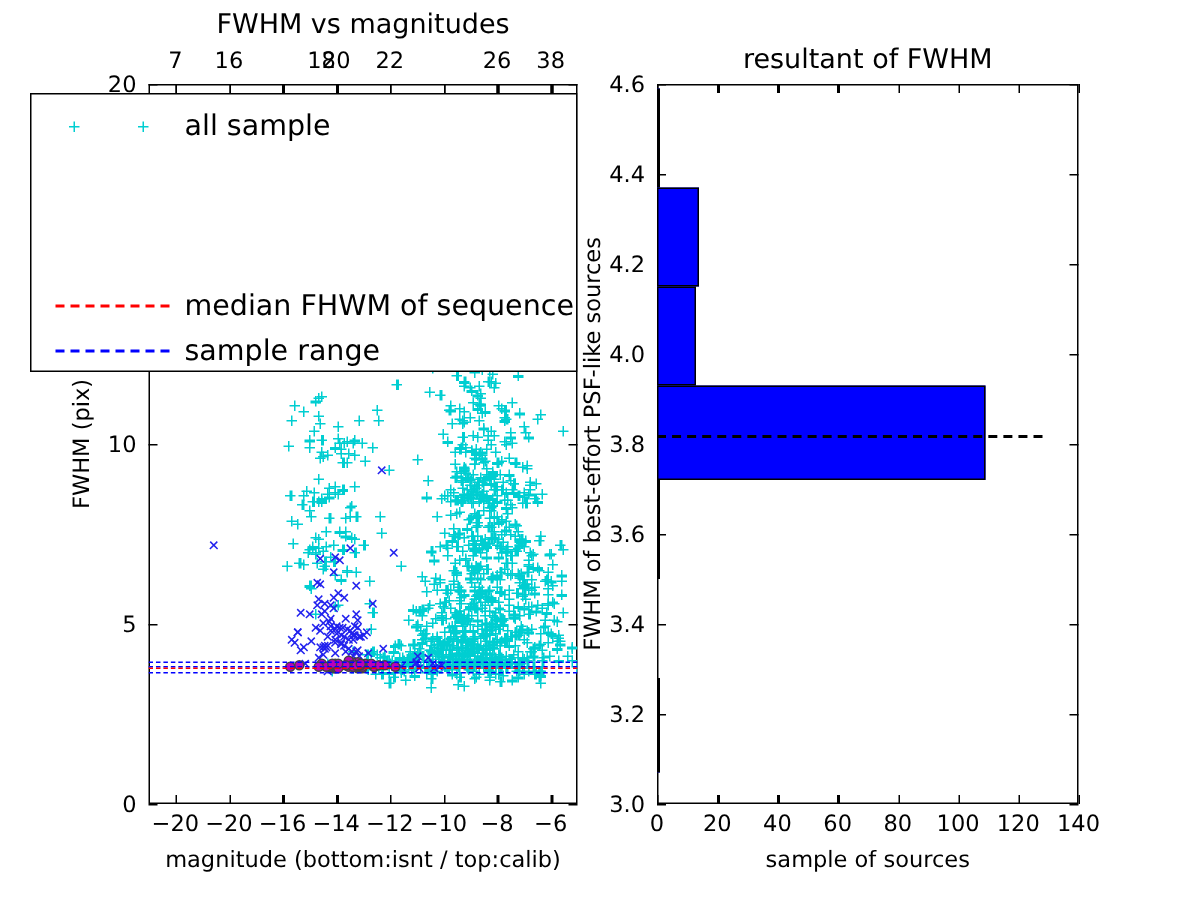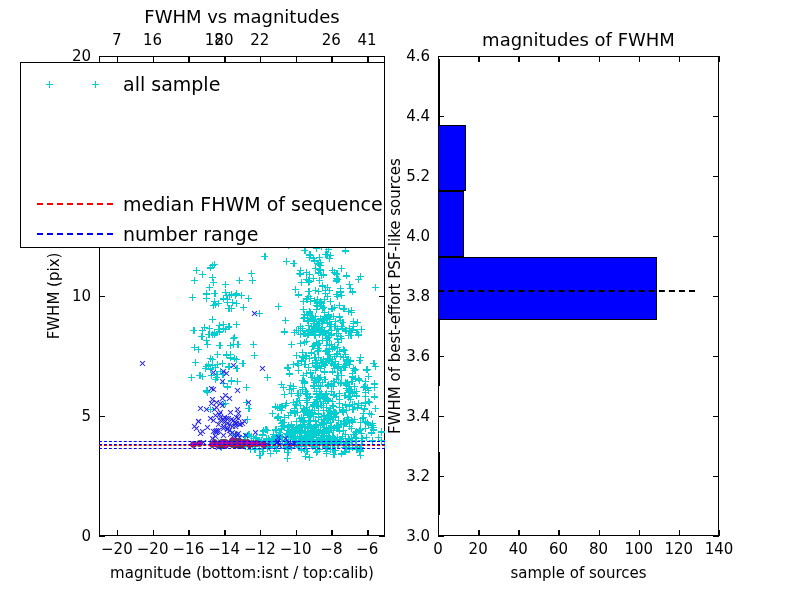--- a/index.html
+++ b/index.html
@@ -1344,21 +1344,21 @@
     <div class="tick-lbl" style="left: 188.375px; top: 31px; transform: translateX(-50%); margin-left: 26px;">18</div>
     <div class="tick tick-b" style="left: 224.125px; top: 56px;"></div>
     <div class="tick-lbl" style="left: 224.125px; top: 31px; transform: translateX(-50%);">20</div>
     <div class="tick tick-b" style="left: 259.875px; top: 56px;"></div>
     <div class="tick-lbl" style="left: 259.875px; top: 31px; transform: translateX(-50%);">22</div>
     <div class="tick tick-b" style="left: 295.625px; top: 56px;"></div>
     <div class="tick-lbl" style="left: 286px; top: 31px; transform: translateX(-50%); margin-top: 33px;">24</div>
     <div class="tick tick-b" style="left: 331.375px; top: 56px;"></div>
     <div class="tick-lbl" style="left: 331.375px; top: 31px; transform: translateX(-50%);">26</div>
     <div class="tick tick-b" style="left: 367.125px; top: 56px;"></div>
-    <div class="tick-lbl" style="left: 367.125px; top: 31px; transform: translateX(-50%);">41</div>
+    <div class="tick-lbl" style="left: 367.125px; top: 31px; transform: translateX(-50%);">38</div>
     <div class="tick tick-l" style="left: 99px; top: 536px;"></div>
     <div class="tick tick-l" style="left: 379px; top: 536px;"></div>
     <div class="tick-lbl" style="left: 91px; top: 536px; transform: translate(-100%, -50%);">0</div>
     <div class="tick tick-l" style="left: 99px; top: 416px;"></div>
     <div class="tick tick-l" style="left: 379px; top: 416px;"></div>
     <div class="tick-lbl" style="left: 91px; top: 416px; transform: translate(-100%, -50%);">5</div>
     <div class="tick tick-l" style="left: 99px; top: 296px;"></div>
     <div class="tick tick-l" style="left: 379px; top: 296px;"></div>
     <div class="tick-lbl" style="left: 91px; top: 296px; transform: translate(-100%, -50%);">10</div>
     <div class="tick tick-l" style="left: 99px; top: 56px;"></div>
@@ -1414,44 +1414,44 @@
     <div class="tick tick-l" style="left: 713px; top: 356px;"></div>
     <div class="tick-lbl" style="left: 430px; top: 356px; transform: translate(-100%, -50%);">3.6</div>
     <div class="tick tick-l" style="left: 438px; top: 296px;"></div>
     <div class="tick tick-l" style="left: 713px; top: 296px;"></div>
     <div class="tick-lbl" style="left: 430px; top: 296px; transform: translate(-100%, -50%);">3.8</div>
     <div class="tick tick-l" style="left: 438px; top: 236px;"></div>
     <div class="tick tick-l" style="left: 713px; top: 236px;"></div>
     <div class="tick-lbl" style="left: 430px; top: 236px; transform: translate(-100%, -50%);">4.0</div>
     <div class="tick tick-l" style="left: 438px; top: 176px;"></div>
     <div class="tick tick-l" style="left: 713px; top: 176px;"></div>
-    <div class="tick-lbl" style="left: 430px; top: 176px; transform: translate(-100%, -50%);">5.2</div>
+    <div class="tick-lbl" style="left: 430px; top: 176px; transform: translate(-100%, -50%);">4.2</div>
     <div class="tick tick-l" style="left: 438px; top: 116px;"></div>
     <div class="tick tick-l" style="left: 713px; top: 116px;"></div>
     <div class="tick-lbl" style="left: 430px; top: 116px; transform: translate(-100%, -50%);">4.4</div>
     <div class="tick tick-l" style="left: 438px; top: 56px;"></div>
     <div class="tick tick-l" style="left: 713px; top: 56px;"></div>
     <div class="tick-lbl" style="left: 430px; top: 56px; transform: translate(-100%, -50%);">4.6</div>
-    <div class="title" style="left: 438px; top: 29px; width: 281px;">magnitudes of FWHM</div>
+    <div class="title" style="left: 438px; top: 29px; width: 281px;">resultant of FWHM</div>
     <div class="axlabel" style="left: 578.5px; top: 564px; transform: translateX(-50%);">sample of sources</div>
     <div class="vlabel" style="left: 386px; top: 296px; transform: rotate(-90deg) translateX(-50%);">FWHM of best-effort PSF-like sources</div>
     <div id="legend" style="left: 20px; top: 62px; width: 365px; height: 186px;">
       <div class="leg-row" style="left: 6px; top: 6px; width: 351px;">
         <div class="leg-mark" style="color: rgb(0, 206, 209);">
           <div class="pt lm m1 plus"></div>
           <div class="pt lm m2 plus"></div>
         </div>
         <span class="leg-txt">all sample</span>
       </div>
       <div class="leg-row" style="left: 6px; top: 126px; width: 351px;">
         <div class="leg-mark" style="color: rgb(255, 0, 0);">
           <div class="leg-line" style="border-top-color: rgb(255, 0, 0);"></div>
         </div>
         <span class="leg-txt">median FHWM of sequence</span>
       </div>
       <div class="leg-row" style="left: 6px; top: 156px; width: 351px;">
         <div class="leg-mark" style="color: rgb(0, 0, 255);">
           <div class="leg-line dd" style="border-top-color: rgb(0, 0, 255);"></div>
         </div>
-        <span class="leg-txt">number range</span>
+        <span class="leg-txt">sample range</span>
       </div>
     </div>
   </div>
 
 </body></html>

